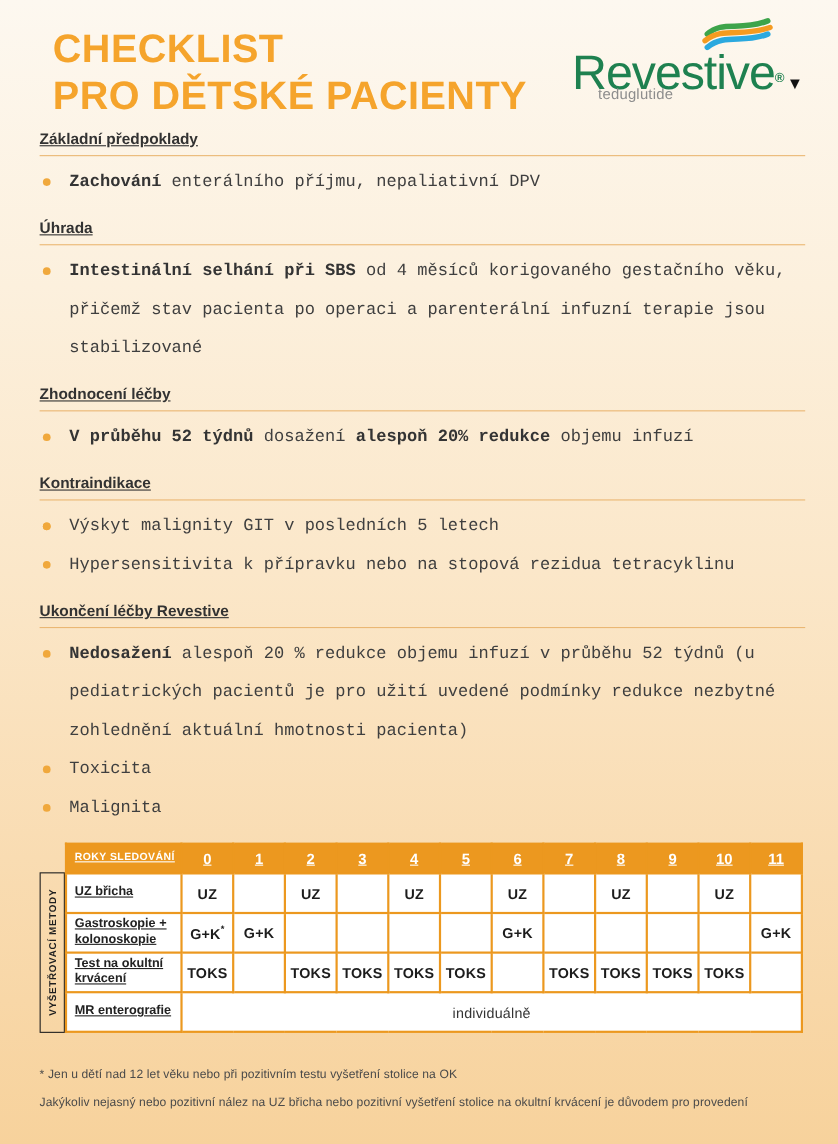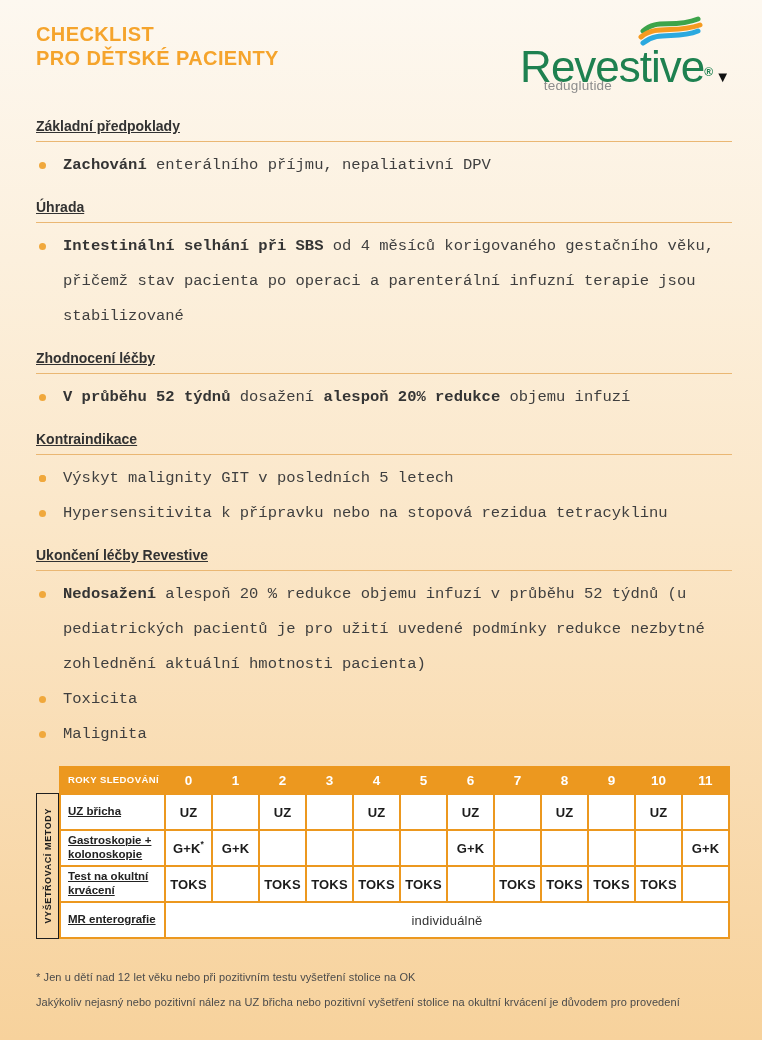--- a/index.html
+++ b/index.html
@@ -6,21 +6,21 @@
   body{
     width:762px;height:1040px;overflow:hidden;
     font-family:"Liberation Sans","DejaVu Sans",sans-serif;
     color:#3a3a3a;
     background:linear-gradient(180deg,#fdf8f0 0%,#fcf0dd 25%,#fbe7c9 50%,#f9dcb2 75%,#f7d29c 100%);
   }
   .page{box-sizing:border-box;width:762px;height:1040px;padding:18px 30px 0 36px;position:relative;}
 
   
   .hdr{display:flex;justify-content:space-between;align-items:flex-start;height:84px;}
-  .title{color:#f5a42c;font-size:20px;font-weight:800;line-height:1.2;letter-spacing:.4px;margin:4px 0 0;}
+  .title{color:#f5a42c;font-size:36px;font-weight:800;line-height:1.2;letter-spacing:.4px;margin:4px 12px 0;}
   .logo{position:relative;width:218px;height:80px;margin-right:2px;}
   .logo .swoosh{position:absolute;top:-2px;right:26px;}
   .brandrow{position:absolute;top:24px;right:0;white-space:nowrap;}
   .brand{font-size:44px;color:#1e8150;letter-spacing:-1px;font-weight:500;}
   .reg{font-size:12px;color:#1e8150;vertical-align:super;font-weight:600;}
   .tri{font-size:15px;color:#111;vertical-align:text-top;margin-left:2px;}
   .generic{position:absolute;top:60px;right:118px;color:#8d8d8d;font-size:13.5px;font-weight:400;letter-spacing:.2px;}
 
   
   .sec-h{font-size:14px;font-weight:700;color:#323232;margin:16px 0 0;padding-bottom:7px;
@@ -31,21 +31,21 @@
   .bold{font-weight:700;color:#343434;}
 
   
   .tbl-wrap{display:flex;margin-top:14px;align-items:stretch;}
   .side-box{box-sizing:border-box;width:23px;margin-top:27px;border:1.5px solid #1f1f1f;
             display:flex;align-items:center;justify-content:center;}
   .side-box span{writing-mode:vertical-rl;transform:rotate(180deg);
             font-size:9px;font-weight:700;color:#1f1f1f;letter-spacing:.6px;white-space:nowrap;}
   table.grid{border-collapse:collapse;table-layout:fixed;}
   table.grid th,table.grid td{border:2px solid #ec981f;box-sizing:border-box;}
-  .hrow th{background:#ec981f;color:#fff;height:27px;}
+  .hrow th{background:#ec981f;color:#fff;height:27px;text-decoration:underline;}
   th.roky{width:105px;text-align:left;font-size:9.5px;line-height:1.15;padding:2px 0 2px 7px;letter-spacing:.4px;}
   th.yr{width:47px;text-align:center;font-size:13.5px;font-weight:700;}
   .brow{background:#fff;height:36px;}
   .brow th{text-align:left;font-size:11.5px;line-height:1.2;padding:2px 4px 2px 7px;color:#222;text-decoration:underline;}
   .brow td{text-align:center;font-size:13px;font-weight:700;color:#1c1c1c;letter-spacing:.2px;background:#fff;}
   .brow td.merged{font-weight:400;font-size:13px;color:#333;}
   td sup{font-size:8.5px;position:relative;top:-1px;}
 
   
   .fn{font-size:11px;color:#4a4a4a;margin-top:32px;letter-spacing:.1px;}

